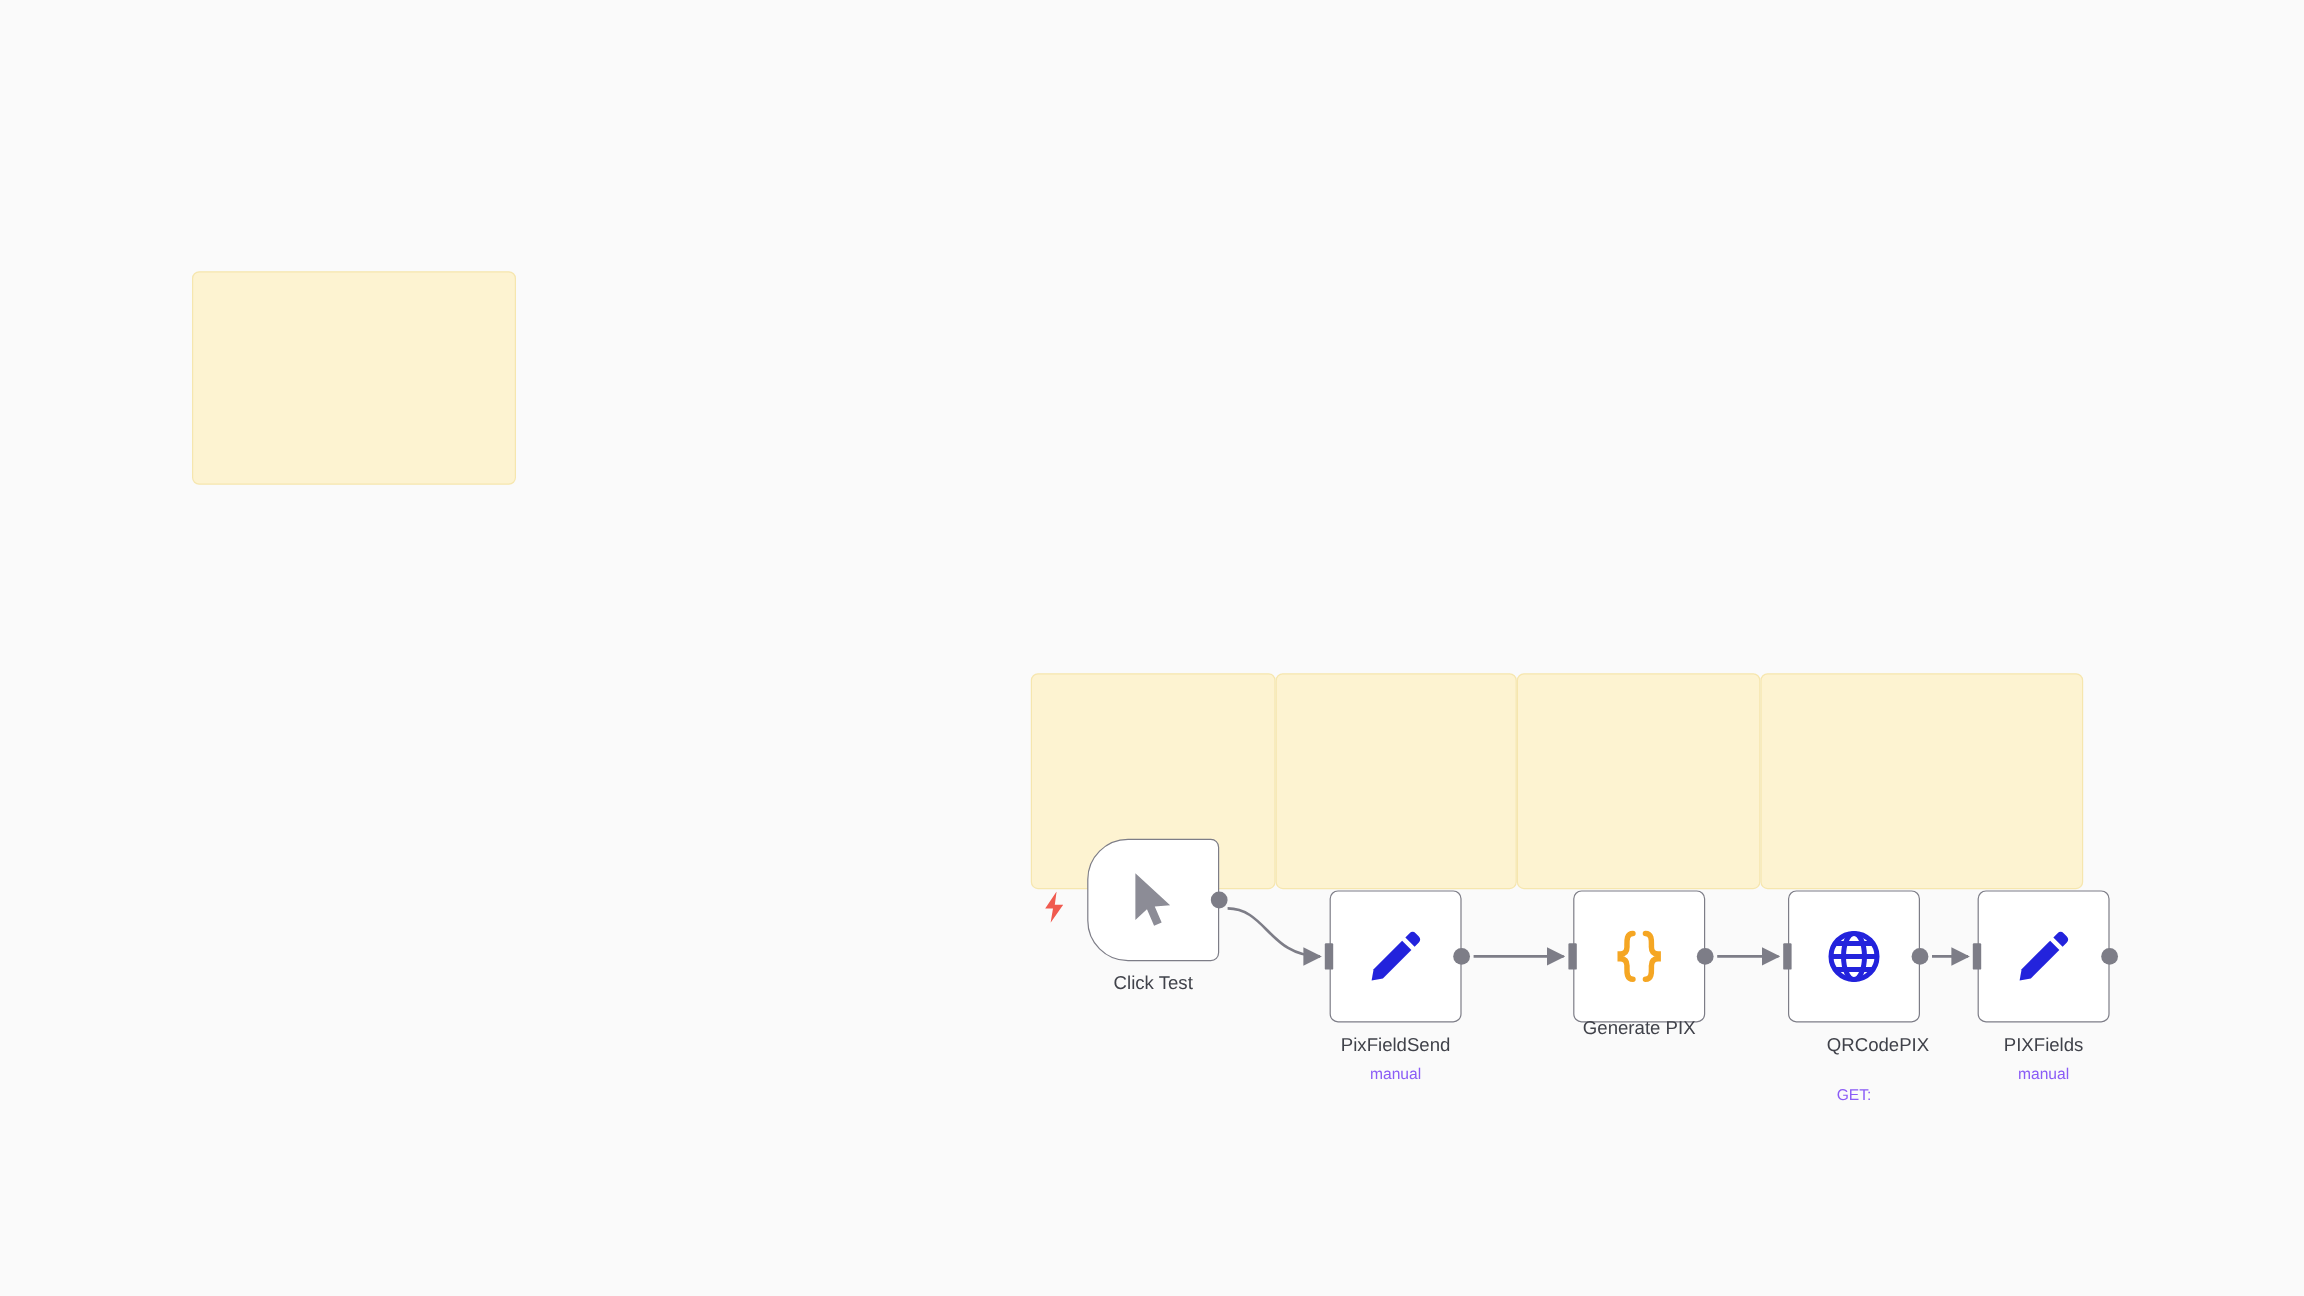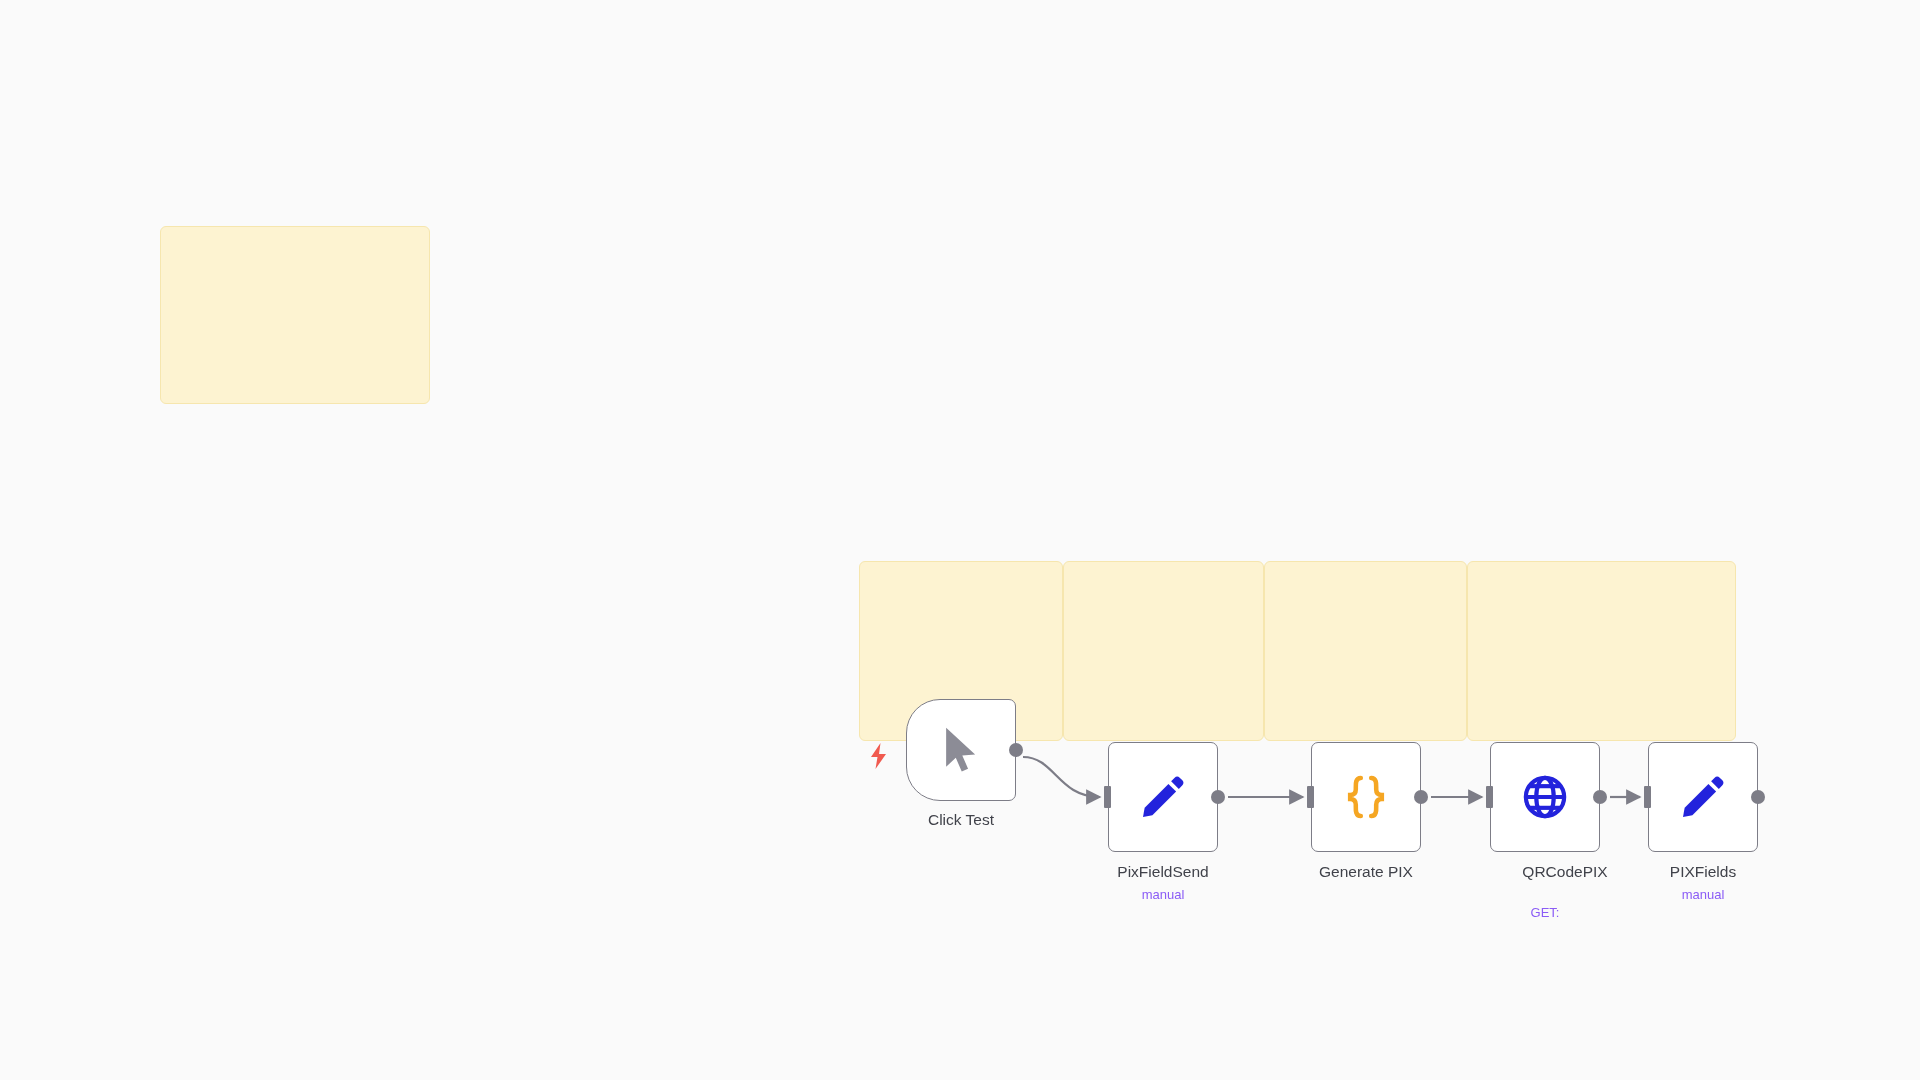--- a/index.html
+++ b/index.html
@@ -157,21 +157,21 @@
 
   <div class="node-wrap" style="left:1311px; top:742px; width:110px; height:170px;">
     <div class="node" style="left:0; top:0; width:110px; height:110px;">
       <svg width="52" height="52" viewBox="0 0 24 24">
         <path d="M9.6 3.2 C6.9 3.2 7.3 6.4 7.3 8.4 C7.3 10.4 6.2 11.1 4.7 11.1 L4.7 12.9 C6.2 12.9 7.3 13.6 7.3 15.6 C7.3 17.6 6.9 20.8 9.6 20.8" stroke="#f5a623" stroke-width="2.1" fill="none" stroke-linecap="round"></path>
         <path d="M14.4 3.2 C17.1 3.2 16.7 6.4 16.7 8.4 C16.7 10.4 17.8 11.1 19.3 11.1 L19.3 12.9 C17.8 12.9 16.7 13.6 16.7 15.6 C16.7 17.6 17.1 20.8 14.4 20.8" stroke="#f5a623" stroke-width="2.1" fill="none" stroke-linecap="round"></path>
       </svg>
     </div>
     <div class="port-in" style="left:0; top:55px; transform:translate(-4px,-11px);"></div>
     <div class="port-out" style="left:110px; top:55px; transform:translate(-7px,-7px);"></div>
-    <div class="node-label" style="top:121px;text-align:center;">Generate PIX</div>
+    <div class="node-label" style="top:107px;text-align:center;">Generate PIX</div>
   </div>
 
   <div class="node-wrap" style="left:1490px; top:742px; width:110px; height:170px;">
     <div class="node" style="left:0; top:0; width:110px; height:110px;">
       <svg width="50" height="50" viewBox="0 0 24 24">
         <circle cx="12" cy="12" r="9.2" stroke="#2323dc" stroke-width="2" fill="none"></circle>
         <ellipse cx="12" cy="12" rx="4.2" ry="9.2" stroke="#2323dc" stroke-width="2" fill="none"></ellipse>
         <line x1="3" y1="12" x2="21" y2="12" stroke="#2323dc" stroke-width="2"></line>
         <line x1="4.6" y1="6.8" x2="19.4" y2="6.8" stroke="#2323dc" stroke-width="2"></line>
         <line x1="4.6" y1="17.2" x2="19.4" y2="17.2" stroke="#2323dc" stroke-width="2"></line>

